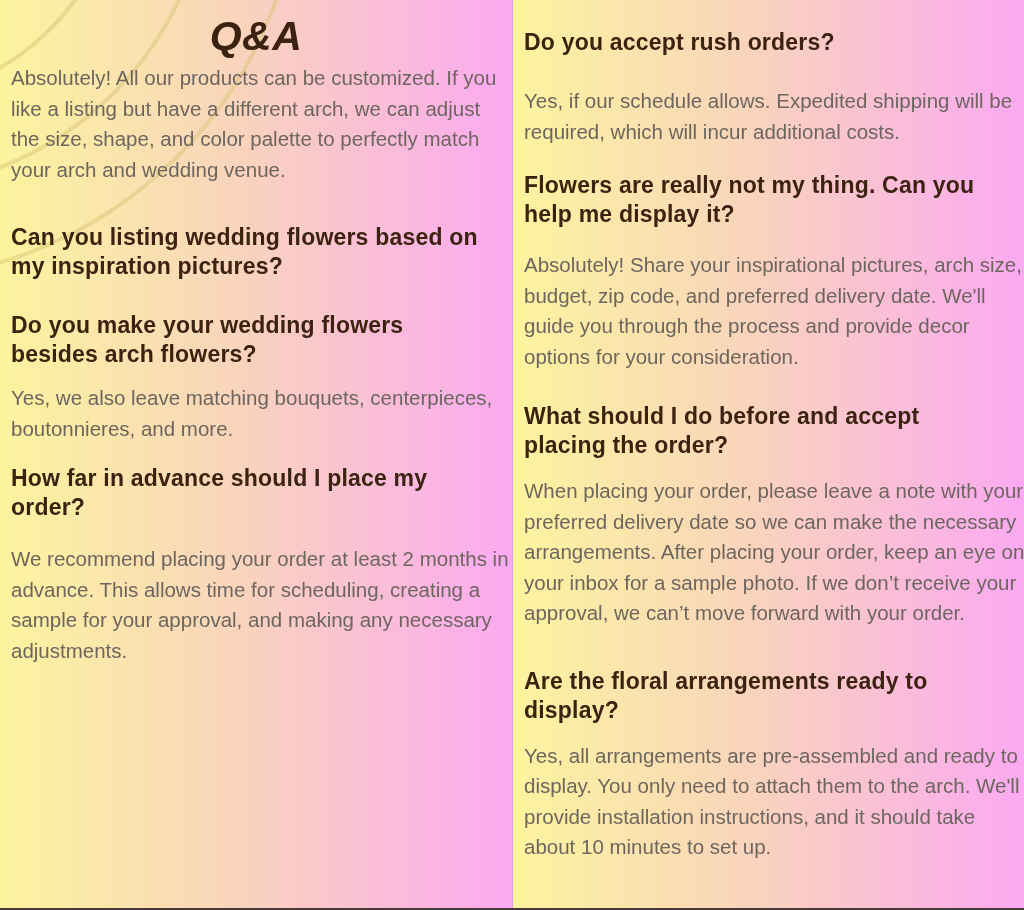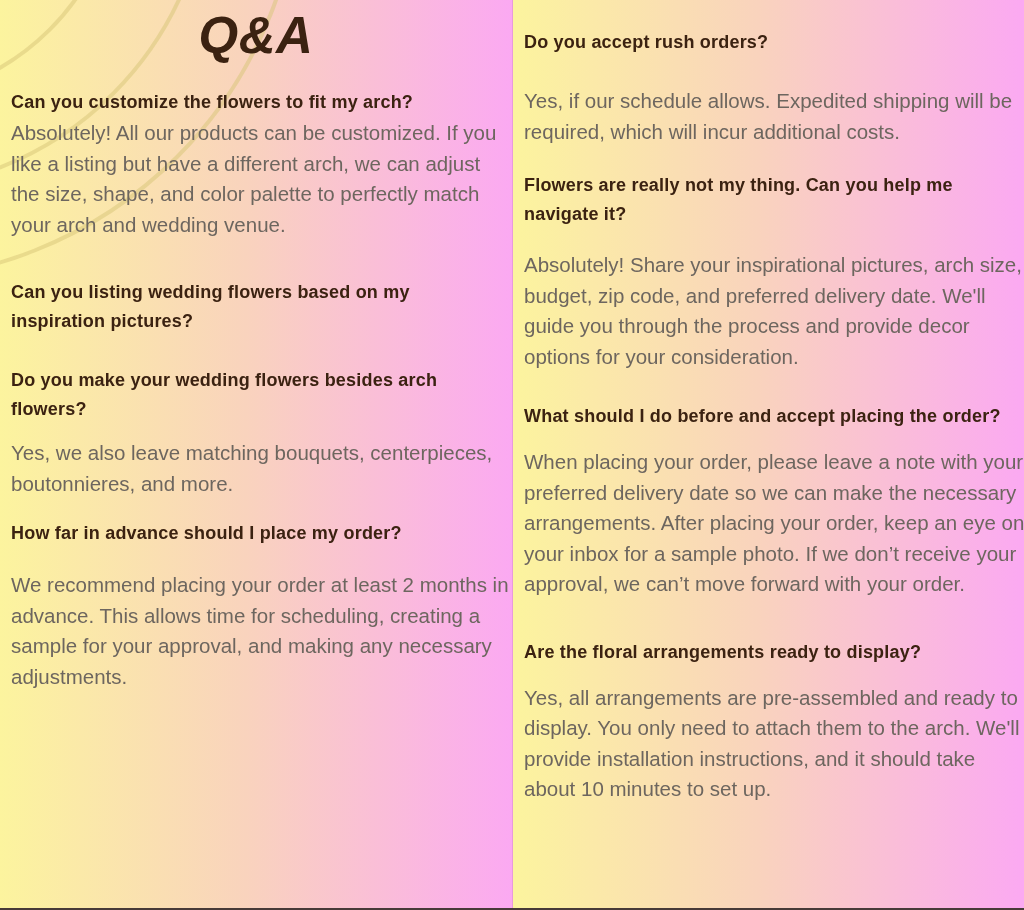--- a/index.html
+++ b/index.html
@@ -9,26 +9,26 @@
   }
   .panel{
     width:512px;height:910px;position:relative;overflow:hidden;
     background:linear-gradient(90deg,#fcf49e 0%,#f9d3bd 48%,#fba9f2 100%);
     box-sizing:border-box;padding:0 11px;
   }
   .panel-right{border-left:1px solid rgba(150,90,120,0.18);}
   .arcs{position:absolute;left:0;top:0;pointer-events:none;}
   .title{
     margin:10px 0 0 0;text-align:center;
-    font-size:51px;line-height:52px;font-weight:bold;font-style:italic;
+    font-size:41px;line-height:52px;font-weight:bold;font-style:italic;
     color:#3b2211;letter-spacing:0.5px;position:relative;
   }
   .q{
     margin:0;max-width:478px;position:relative;
-    font-size:18px;line-height:29px;font-weight:bold;
+    font-size:23px;line-height:29px;font-weight:bold;
     color:#3b2211;letter-spacing:0.2px;
   }
   .a{
     margin:0;width:502px;position:relative;
     font-size:20.5px;line-height:30.5px;font-weight:normal;
     color:#6d665f;
   }
   .bottom-edge{
     position:absolute;left:0;bottom:0;width:100%;height:2px;
     background:#473a38;z-index:5;
@@ -44,37 +44,36 @@
       <g fill="none" stroke="#d8c678" stroke-width="4" opacity="0.5">
         <circle cx="-120" cy="-140" r="150"></circle>
         <circle cx="-120" cy="-140" r="240"></circle>
         <circle cx="-120" cy="-140" r="330"></circle>
         <circle cx="-120" cy="-140" r="420"></circle>
       </g>
     </svg>
 
     <h1 class="title">Q&amp;A</h1>
 
-    <h2 class="q" style="margin-top:26px">Can you customize the flowers to fit my arch?</h2>
     <p class="a" style="margin-top:1px">Absolutely! All our products can be customized. If you like a listing but have a different arch, we can adjust the size, shape, and color palette to perfectly match your arch and wedding venue.</p>
 
     <h2 class="q" style="margin-top:38px">Can you listing wedding flowers based on my inspiration pictures?</h2>
 
     <h2 class="q" style="margin-top:30px">Do you make your wedding flowers besides arch flowers?</h2>
     <p class="a" style="margin-top:14px">Yes, we also leave matching bouquets, centerpieces, boutonnieres, and more.</p>
 
     <h2 class="q" style="margin-top:20px">How far in advance should I place my order?</h2>
     <p class="a" style="margin-top:22px">We recommend placing your order at least 2 months in advance. This allows time for scheduling, creating a sample for your approval, and making any necessary adjustments.</p>
   </section>
 
   <section class="panel panel-right">
     <h2 class="q" style="margin-top:28px">Do you accept rush orders?</h2>
     <p class="a" style="margin-top:29px">Yes, if our schedule allows. Expedited shipping will be required, which will incur additional costs.</p>
 
-    <h2 class="q" style="margin-top:24px">Flowers are really not my thing. Can you help me navigate it?</h2>
+    <h2 class="q" style="margin-top:24px">Flowers are really not my thing. Can you help me display it?</h2>
     <p class="a" style="margin-top:21px">Absolutely! Share your inspirational pictures, arch size, budget, zip code, and preferred delivery date. We'll guide you through the process and provide decor options for your consideration.</p>
 
     <h2 class="q" style="margin-top:30px">What should I do before and accept placing the order?</h2>
     <p class="a" style="margin-top:16px">When placing your order, please leave a note with your preferred delivery date so we can make the necessary arrangements. After placing your order, keep an eye on your inbox for a sample photo. If we don’t receive your approval, we can’t move forward with your order.</p>
 
     <h2 class="q" style="margin-top:38px">Are the floral arrangements ready to display?</h2>
     <p class="a" style="margin-top:16px">Yes, all arrangements are pre-assembled and ready to display. You only need to attach them to the arch. We'll provide installation instructions, and it should take about 10 minutes to set up.</p>
   </section>
 
   <div class="bottom-edge"></div>

